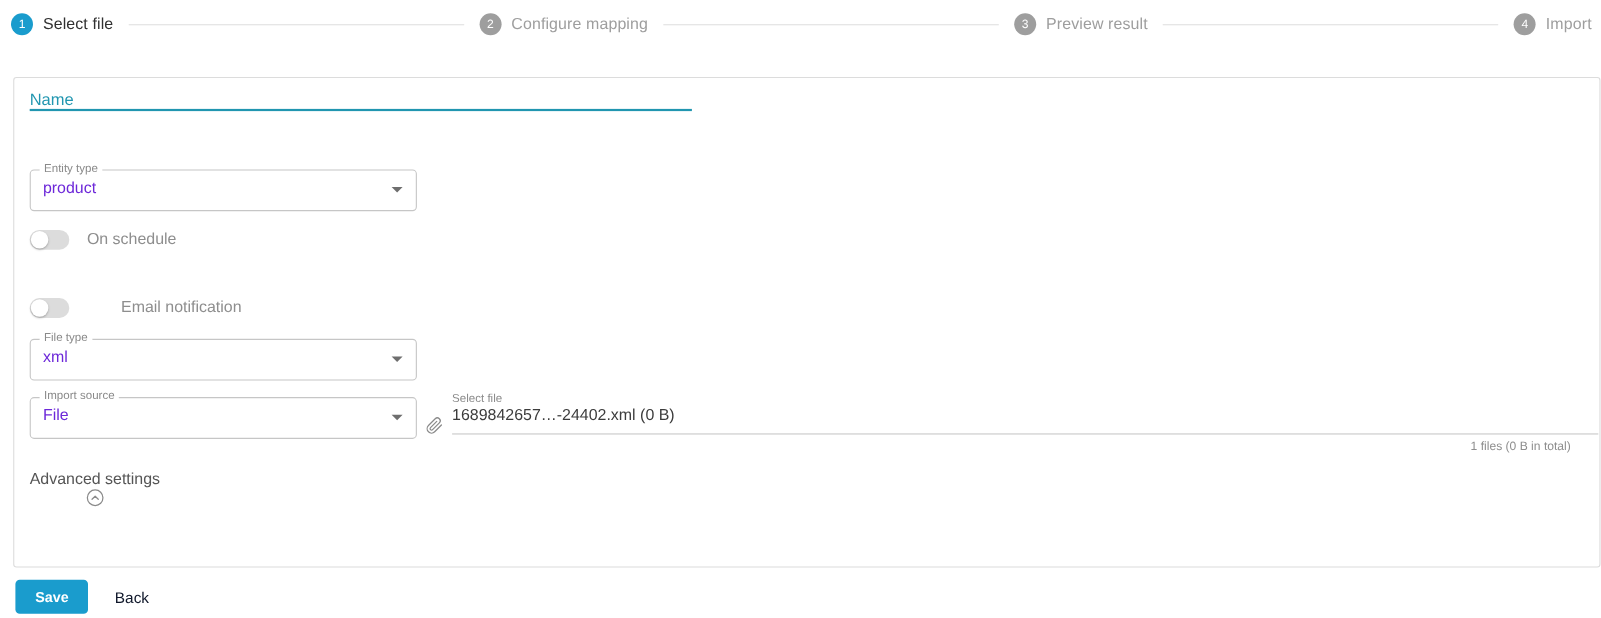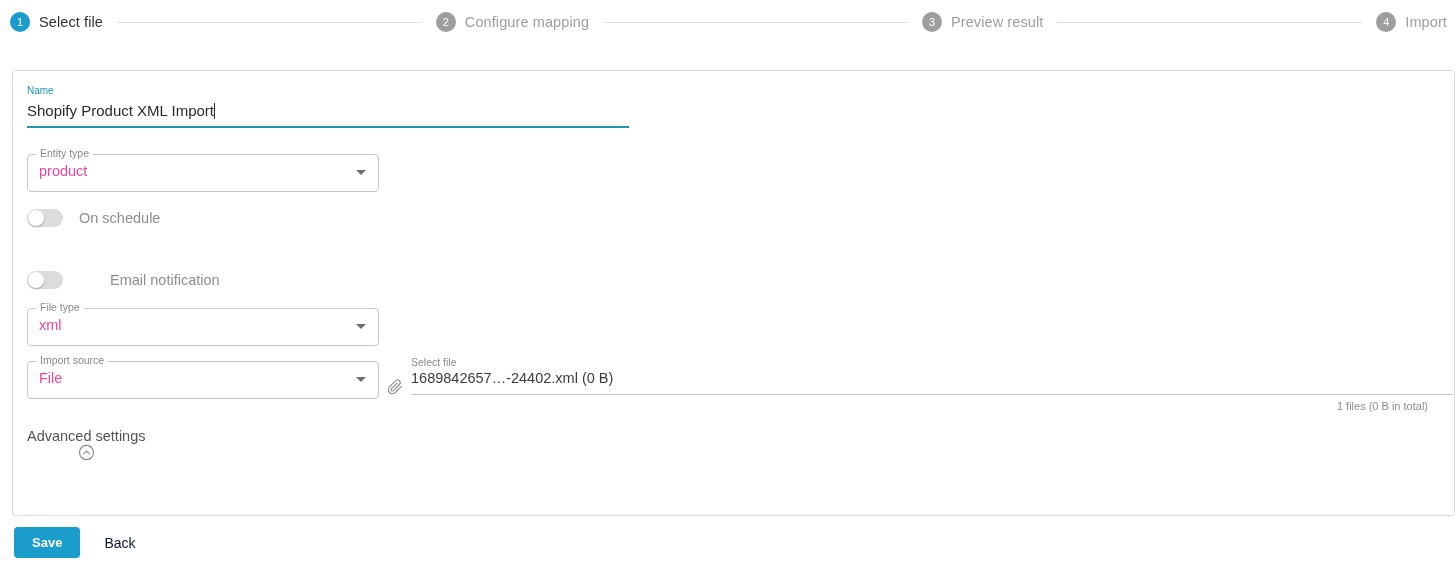--- a/index.html
+++ b/index.html
@@ -85,41 +85,41 @@
     background: #fff;
     font-size: 10.5px;
     color: #8a8a8a;
     line-height: 12px;
   }
   .field-outlined .fo-value {
     position: absolute;
     left: 12px;
     top: 9px;
     font-size: 14.5px;
-    color: #ec4899;
+    color: #6d28d9;
   }
   .field-outlined .fo-arrow {
     position: absolute;
     right: 13px;
     top: 16px;
     width: 0; height: 0;
     border-left: 5px solid transparent;
     border-right: 5px solid transparent;
     border-top: 5px solid #6e6e6e;
   }
 
   
   .name-field {
     position: absolute;
     left: 14px;
     top: 14px;
     width: 602px;
   }
   .name-label {
-    font-size: 10px;
+    font-size: 15px;
     color: #2196b0;
     line-height: 12px;
   }
   .name-value-row {
     position: relative;
     height: 24px;
     margin-top: 3px;
   }
   .name-value {
     font-size: 15px;
@@ -304,23 +304,20 @@
     <div class="step-circle inactive">4</div>
     <div class="step-label">Import</div>
   </div>
 
 </div>
 
 <div class="card">
 
   <div class="name-field">
     <div class="name-label">Name</div>
-    <div class="name-value-row">
-      <span class="name-value">Shopify Product XML Import</span><span class="name-caret"></span>
-    </div>
     <div class="name-underline"></div>
   </div>
 
   <div class="field-outlined" style="left:14px; top:66px;margin-top:17px;">
     <div class="fo-box"></div>
     <div class="fo-legend">Entity type</div>
     <div class="fo-value">product</div>
     <div class="fo-arrow"></div>
   </div>
 

